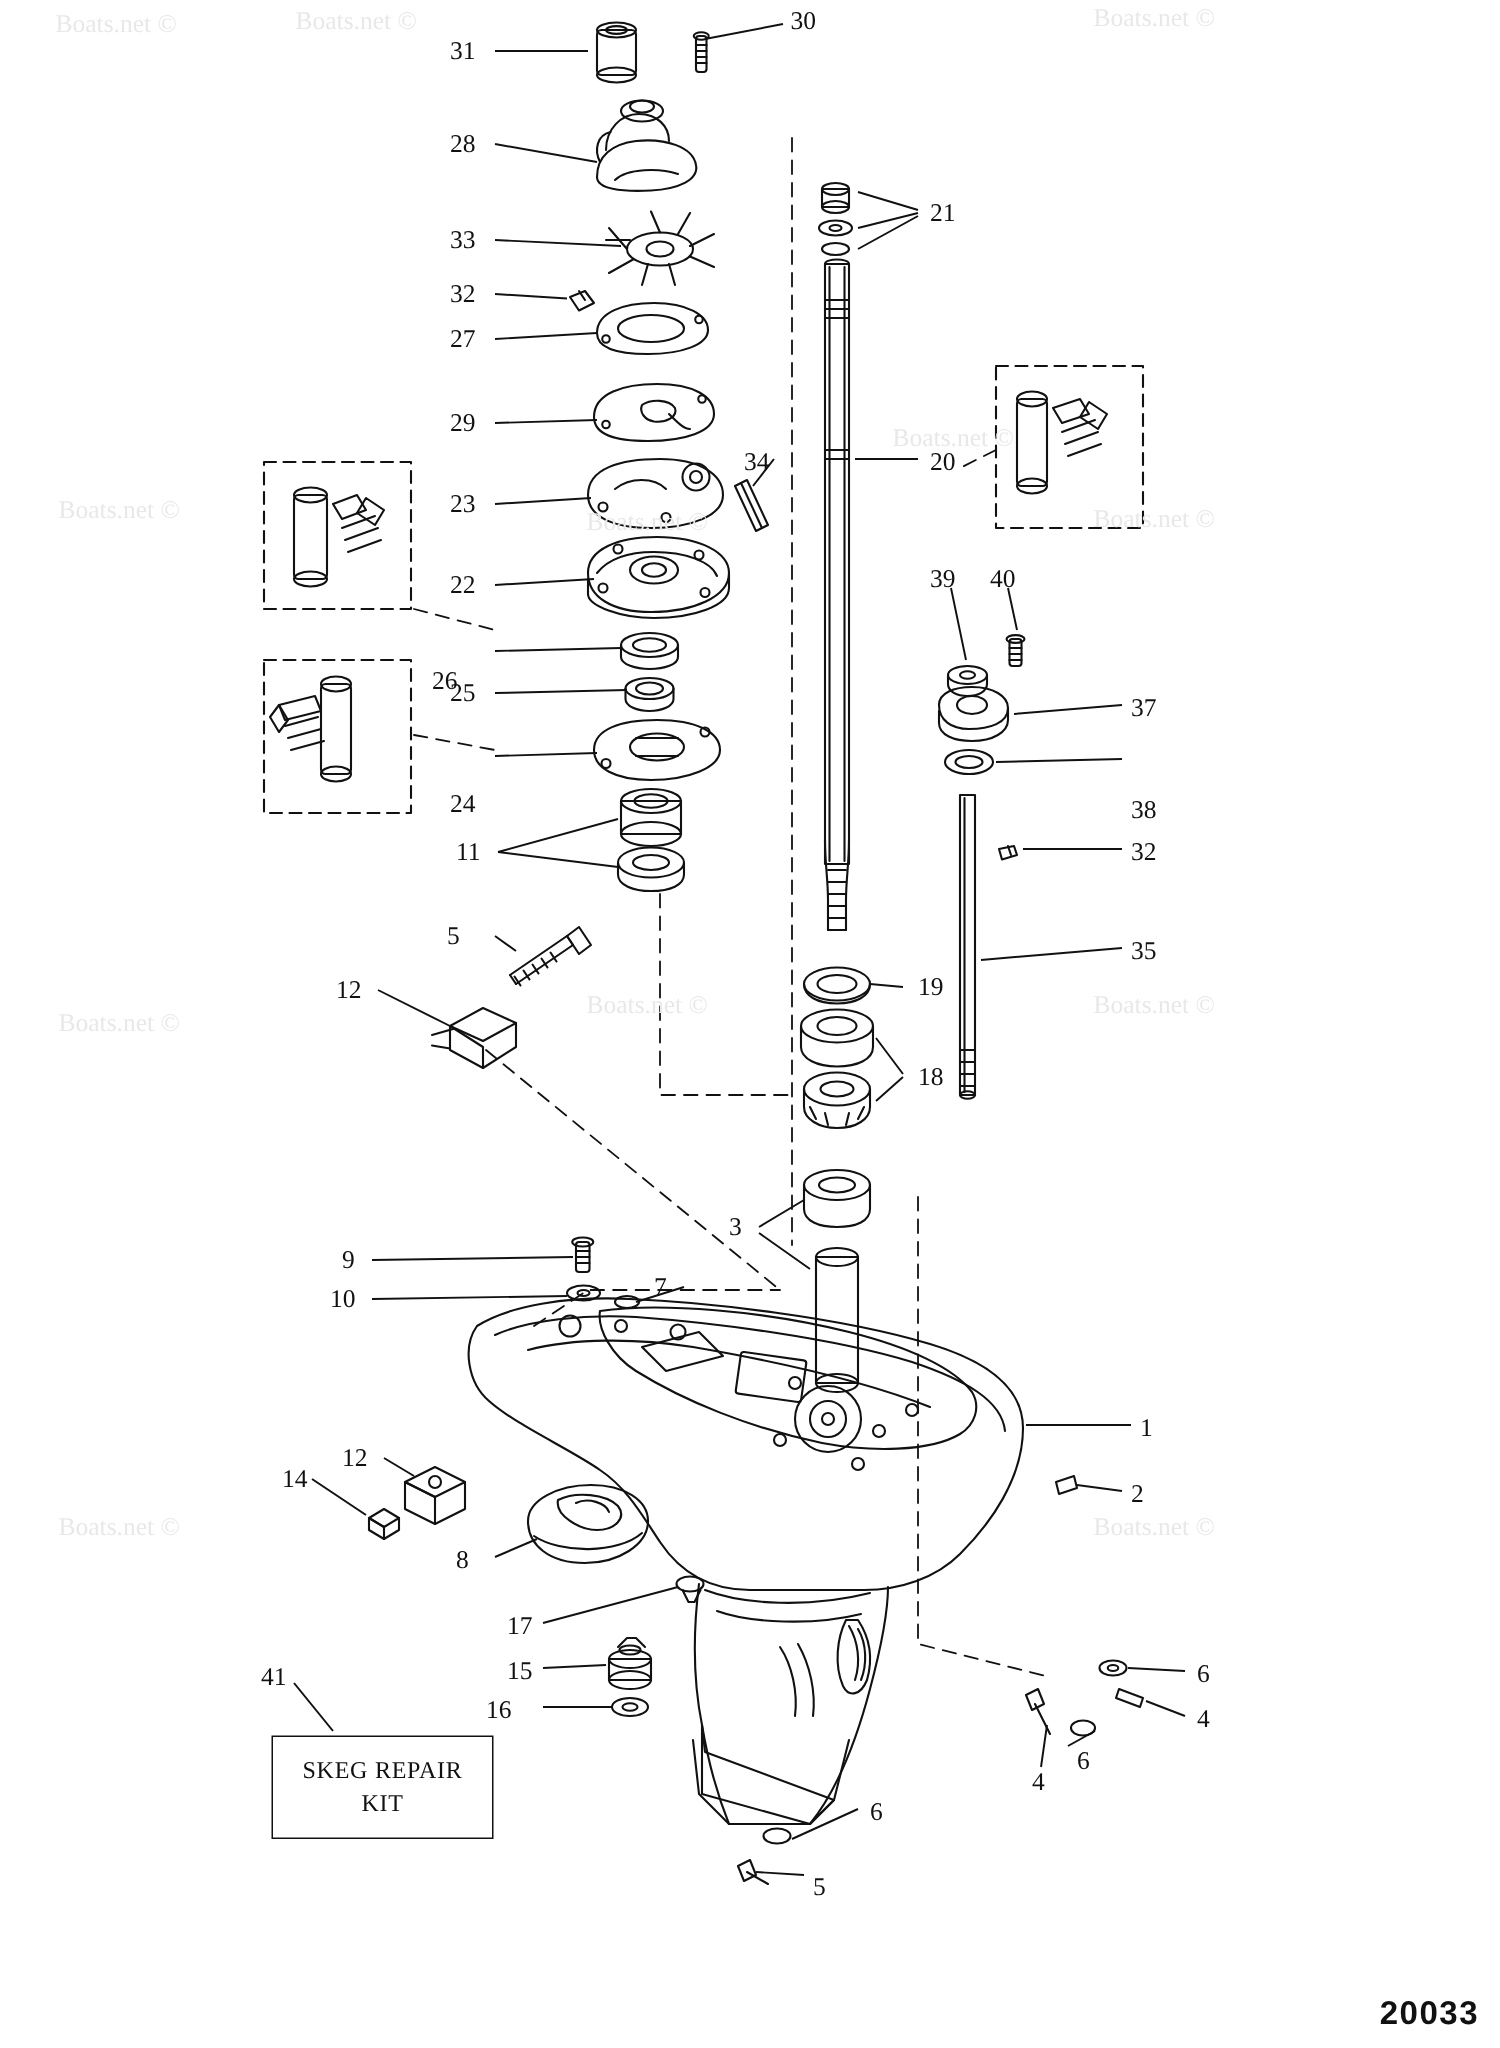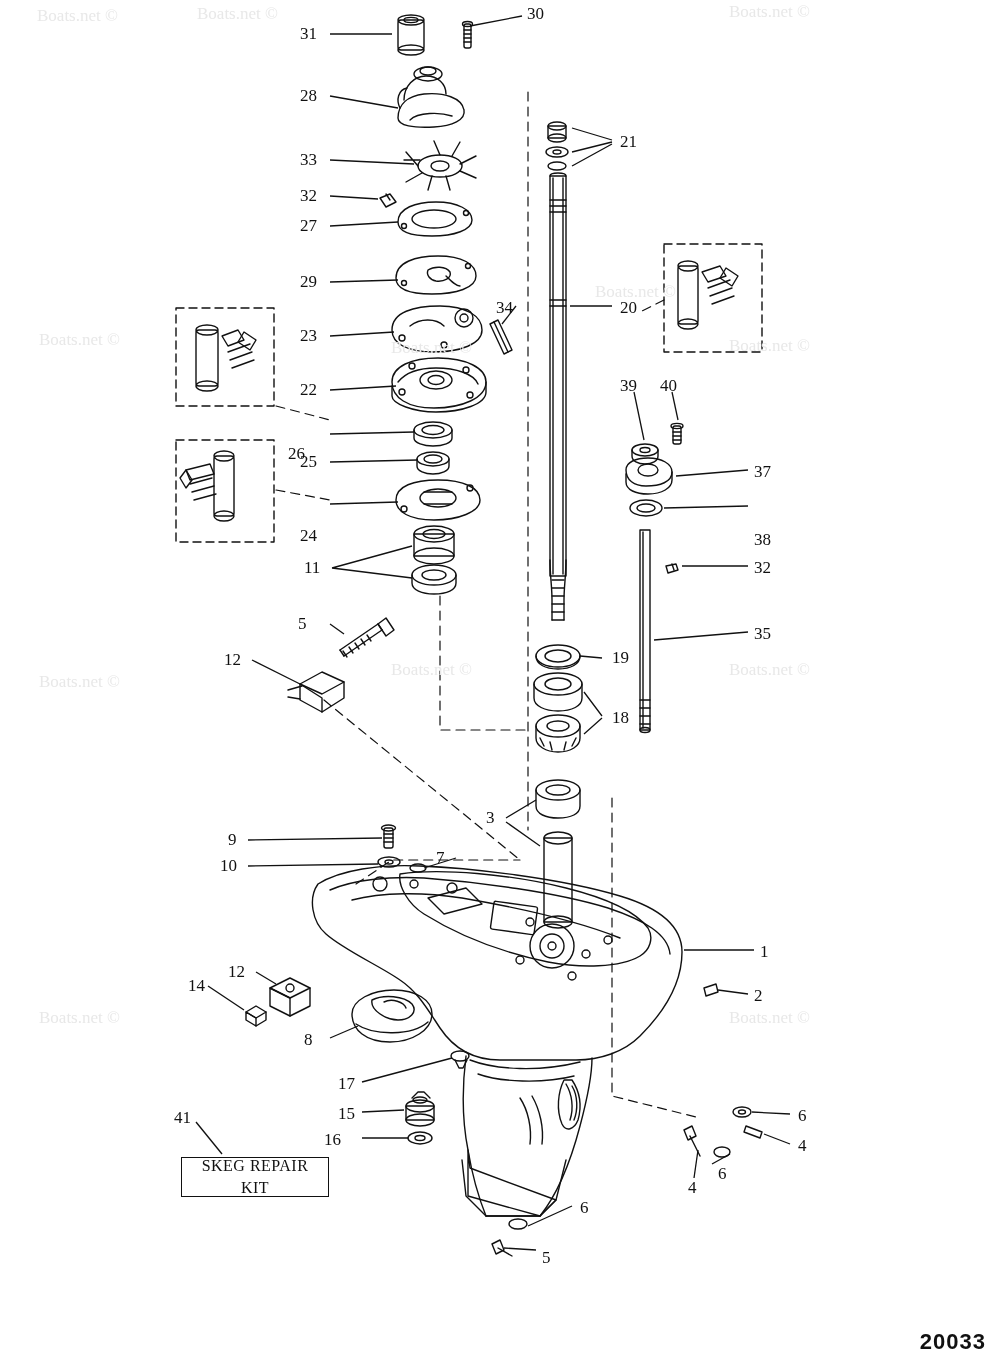--- a/index.html
+++ b/index.html
@@ -35,21 +35,21 @@
     font-size: 17px;
     color: #111;
     white-space: nowrap;
   }
   
   #skeg-box {
     position: absolute;
     left: 181px;
     top: 1157px;
     width: 148px;
-    height: 40px;
+    height: 69px;
     border: 1px solid #111;
     box-sizing: border-box;
     display: flex;
     align-items: center;
     justify-content: center;
     text-align: center;
     font-family: "Liberation Serif", serif;
     font-size: 16px;
     letter-spacing: 0.5px;
     line-height: 1.35;

